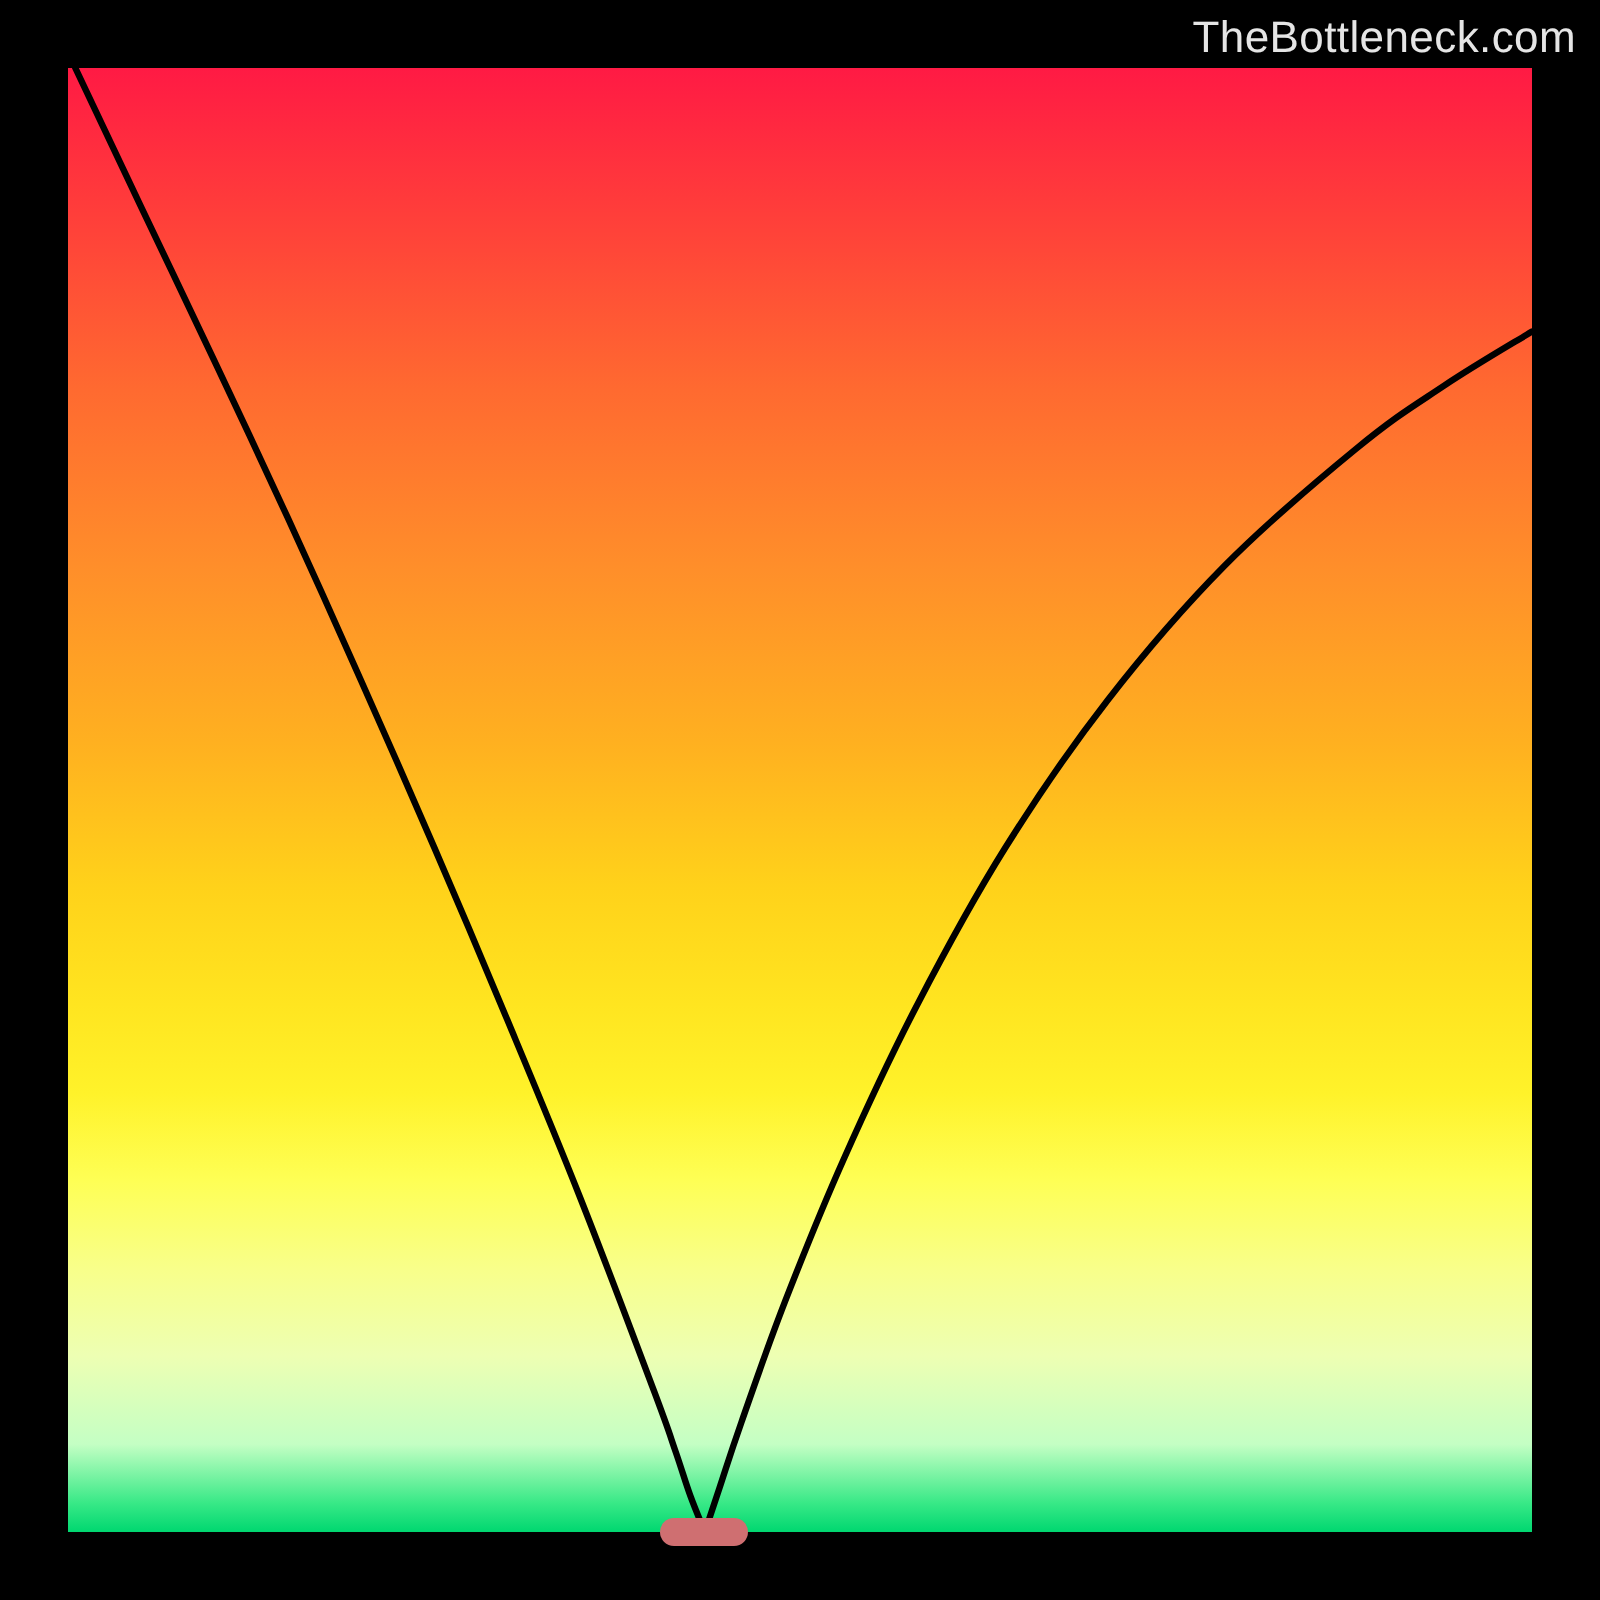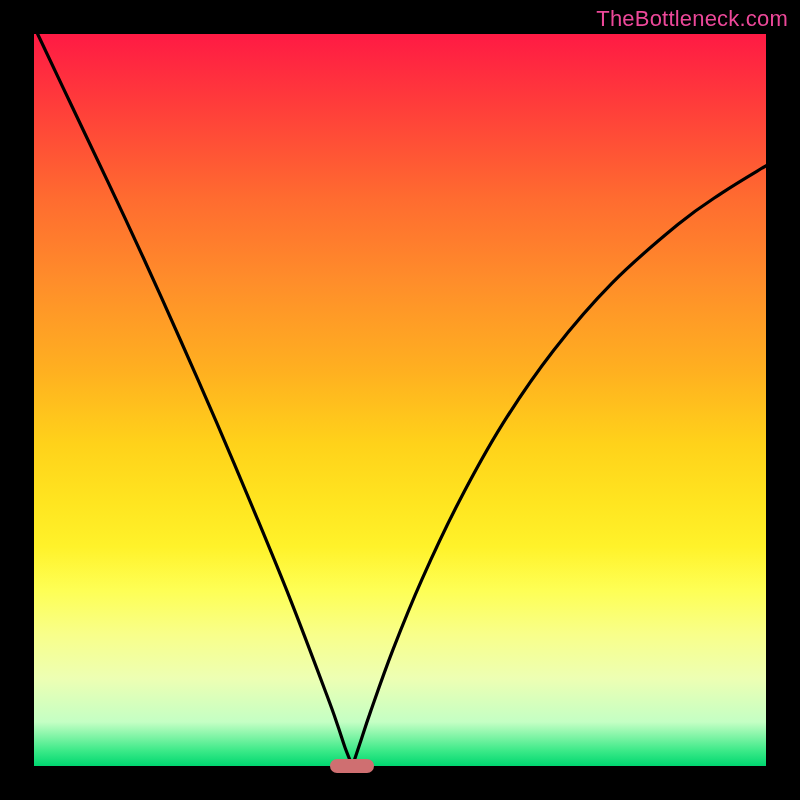--- a/index.html
+++ b/index.html
@@ -55,21 +55,21 @@
     height: 14px;
     border-radius: 7px;
     background: #cf6f71;
     bottom: 0;
     transform: translate(-50%, 50%);
   }
   .watermark {
     position: absolute;
     top: 6px;
     right: 12px;
-    color: #ec4899;
+    color: #e5e5e5;
     font-size: 22px;
     letter-spacing: 0.2px;
     font-weight: 400;
     user-select: none;
   }
 </style>
 </head>
 <body>
 
 <div class="frame">

